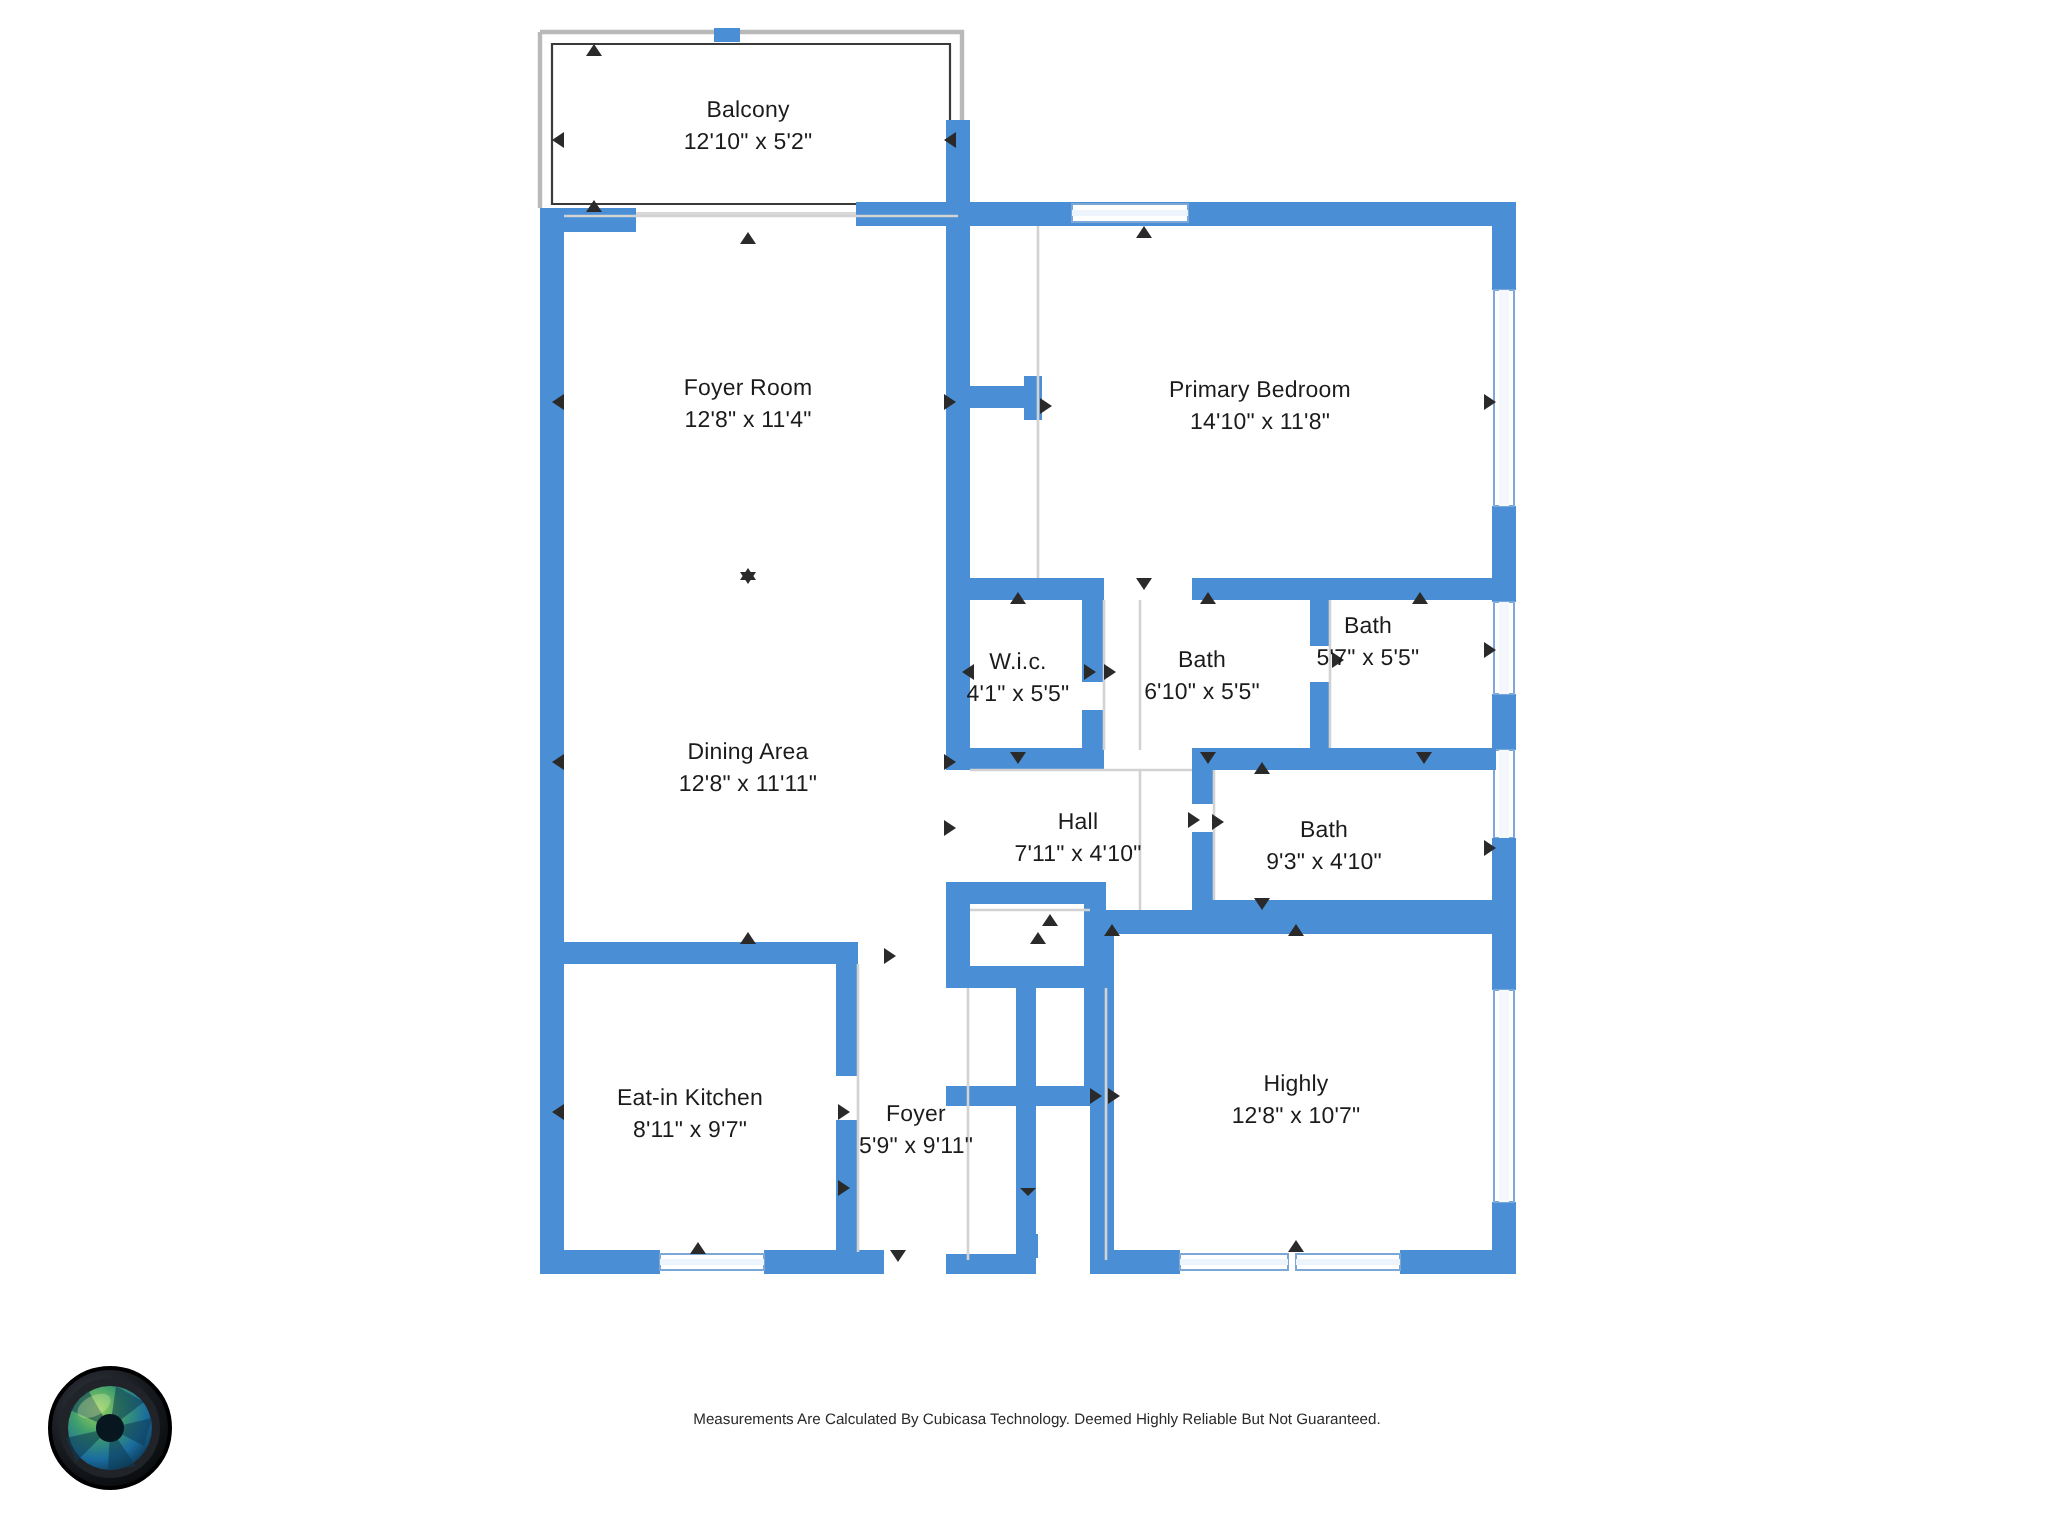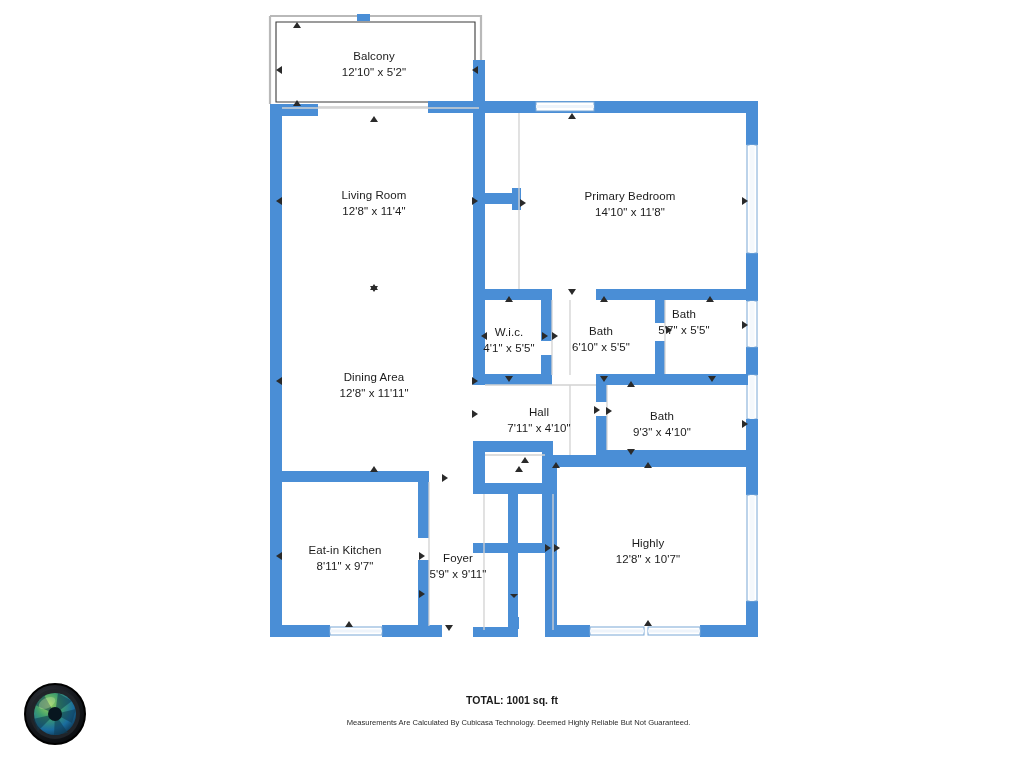--- a/index.html
+++ b/index.html
@@ -209,21 +209,21 @@
       <polygon points="560,548 554,544 554,552"></polygon>
       <polygon points="514,598 518,594 510,594"></polygon>
     </g>
   </svg>
 
   <div class="room-label" style="left:374px;top:64px;">
     <span class="rl-name">Balcony</span>
     <span class="rl-dims">12'10" x 5'2"</span>
   </div>
   <div class="room-label" style="left:374px;top:203px;">
-    <span class="rl-name">Living Room</span>
+    <span class="rl-name">Foyer Room</span>
     <span class="rl-dims">12'8" x 11'4"</span>
   </div>
   <div class="room-label" style="left:374px;top:385px;">
     <span class="rl-name">Dining Area</span>
     <span class="rl-dims">12'8" x 11'11"</span>
   </div>
   <div class="room-label" style="left:630px;top:204px;">
     <span class="rl-name">Primary Bedroom</span>
     <span class="rl-dims">14'10" x 11'8"</span>
   </div>
@@ -283,17 +283,16 @@
       <polygon points="31,31 14,48 9,36"></polygon>
       <polygon points="31,31 11,22 20,12"></polygon>
       <polygon points="31,31 34,10 48,18"></polygon>
     </g>
     <circle cx="31" cy="31" r="7" fill="#07161f"></circle>
     <ellipse cx="23" cy="20" rx="9" ry="5" fill="#cfeaa8" opacity="0.35" transform="rotate(-28 23 20)"></ellipse>
     <circle cx="31" cy="31" r="30" fill="none" stroke="#000000" stroke-width="2"></circle>
   </svg>
 
   <div id="footer-block">
-    <div id="footer-total">TOTAL: 1001 sq. ft</div>
     <div id="footer-disclaimer">Measurements Are Calculated By Cubicasa Technology. Deemed Highly Reliable But Not Guaranteed.</div>
   </div>
 
 </div>
 
 </body></html>

